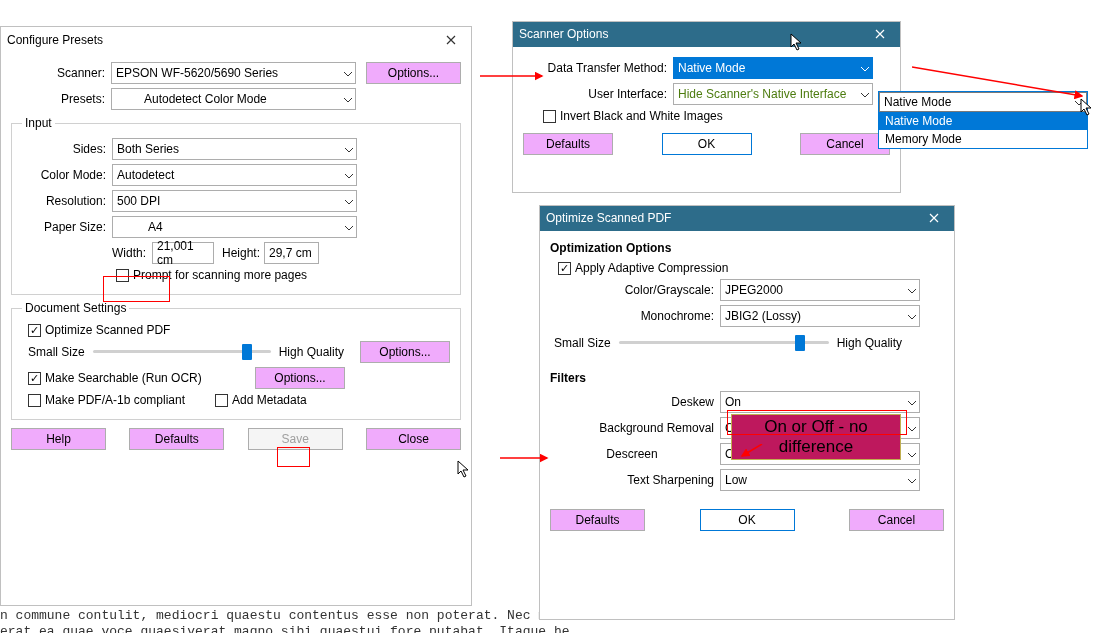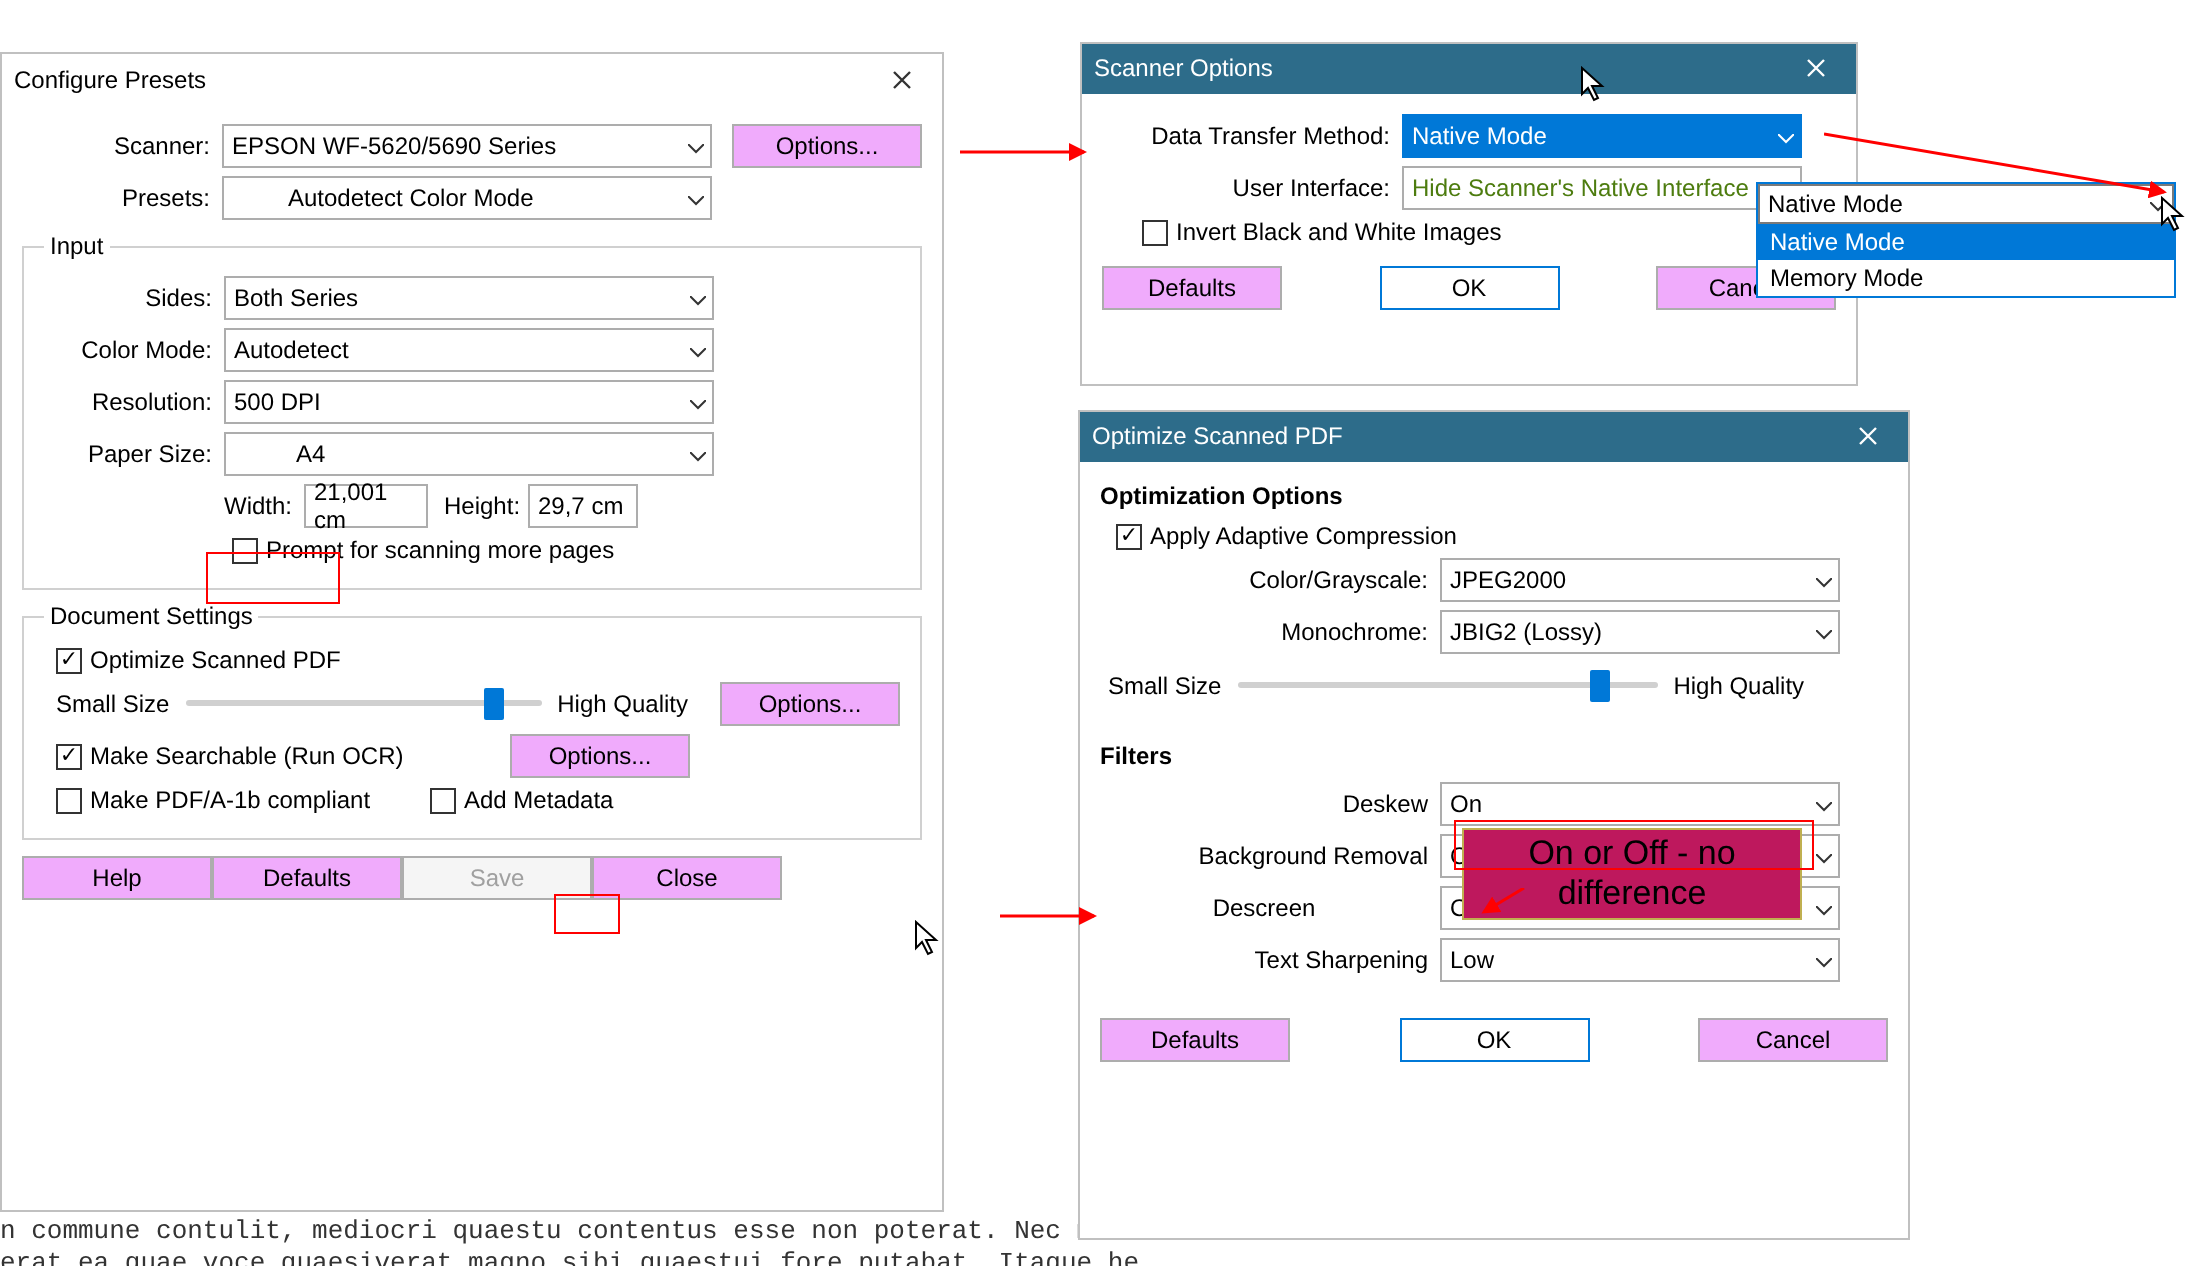--- a/index.html
+++ b/index.html
@@ -173,38 +173,38 @@
       </div>
       <div class="row">
         <div style="width:6px;"></div>
         <span class="cb"></span>
         <span style="width:170px;">Make PDF/A-1b compliant</span>
         <span class="cb"></span>
         <span>Add Metadata</span>
       </div>
     </fieldset>
 
-    <div class="row" style="margin-top:8px;">
+    <div class="row" style="justify-content: space-between; margin-top:8px;">
       <div class="btn" style="width:95px;">
           <span>Help</span>
         </div>
       <div class="btn" style="width:95px;">
           <span>Defaults</span>
         </div>
       <div class="btn disabled" style="width:95px;">
           <span>Save</span>
         </div>
       <div class="btn" style="width:95px;">
           <span>Close</span>
         </div>
     </div>
   </div>
 </div>
 
-<div class="win" style="left:540px; top:21px; width:389px; height:172px;">
+<div class="win" style="left:512px; top:21px; width:389px; height:172px;">
   <div class="titlebar dark">
     <span>Scanner Options</span>
     <div class="spacer"></div>
     <div class="close-btn">
       <svg viewBox="0 0 10 10">
           <path d="M1 1 L9 9 M9 1 L1 9" stroke="#fff" stroke-width="1.2" fill="none"></path>
         </svg>
     </div>
   </div>
   <div class="body">

